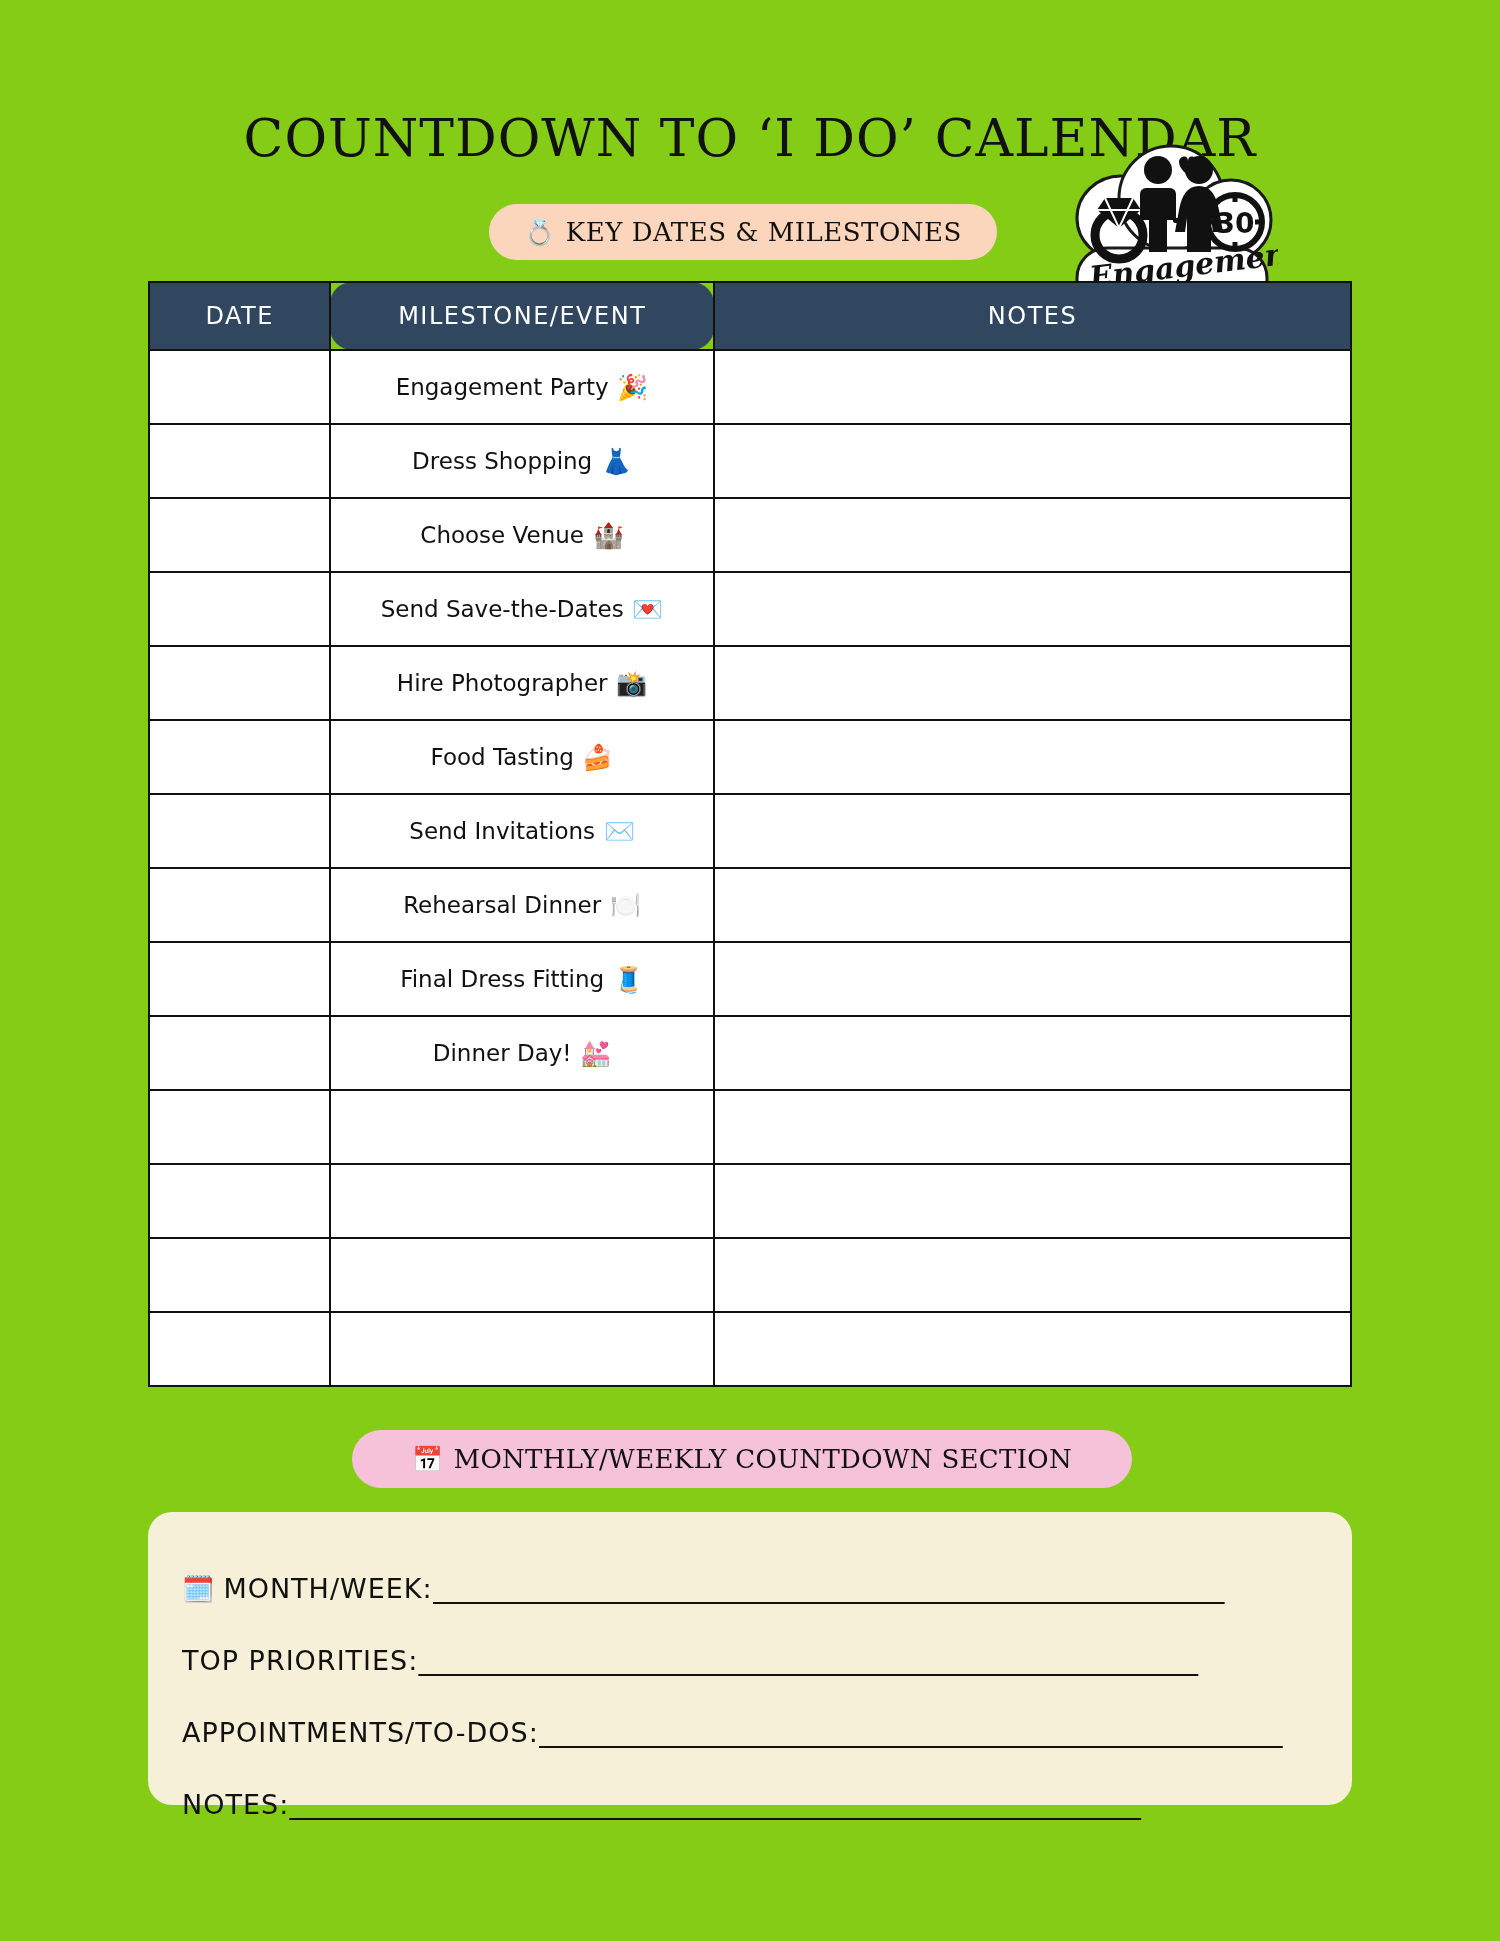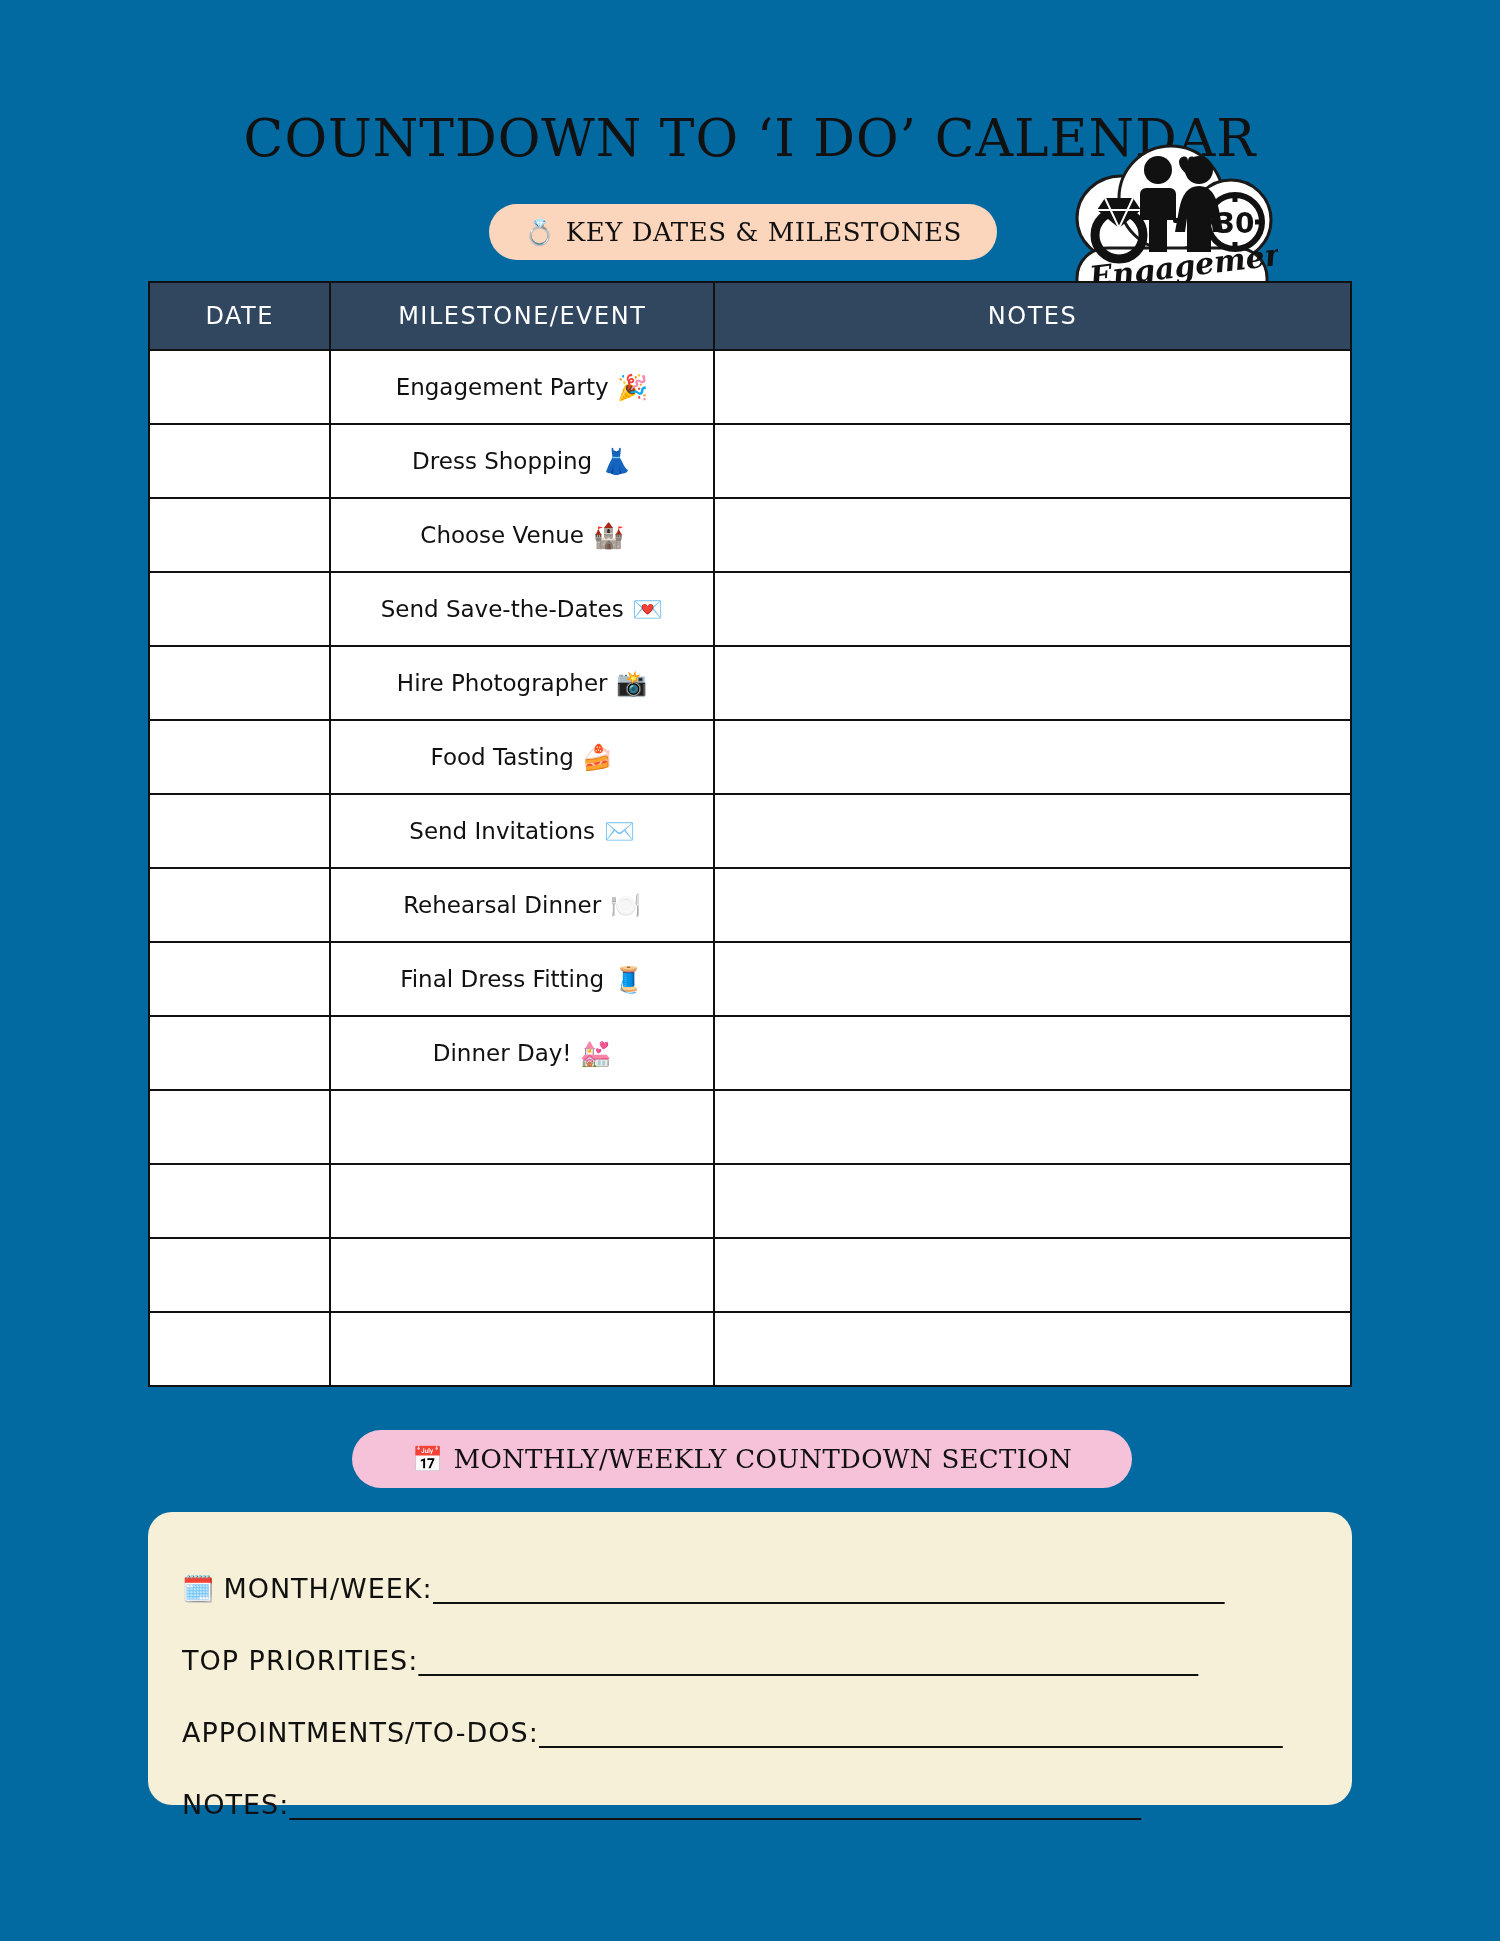--- a/index.html
+++ b/index.html
@@ -11,21 +11,21 @@
     font-family: "DejaVu Sans", sans-serif;
     position: relative;
     overflow: hidden;
   }
 
   .page {
     position: absolute;
     left: 0; top: 0;
     width: 1500px;
     height: 1941px;
-    background: #0369a1;
+    background: #84cc16;
   }
 
   
   .title {
     position: absolute;
     left: 0;
     top: 108px;
     width: 1500px;
     text-align: center;
     font-family: "DejaVu Serif", "Liberation Serif", serif;
@@ -110,21 +110,21 @@
     vertical-align: middle;
     text-align: center;
     font-family: "DejaVu Sans", sans-serif;
     font-size: 23px;
     color: #111;
   }
   table.cal tbody td.c-date   { width: 172px; }
   table.cal tbody td.c-event  { width: 428px; }
   table.cal tbody td.c-notes  { width: 604px; }
   thead th.h-date  { width: 172px; }
-  thead th.h-event { width: 364px; }
+  thead th.h-event { width: 364px; border-radius: 22px; }
   thead th.h-notes { width: 604px; }
 
   .event-cell {
     display: flex;
     align-items: center;
     justify-content: center;
     gap: 9px;
     height: 100%;
     white-space: nowrap;
   }

